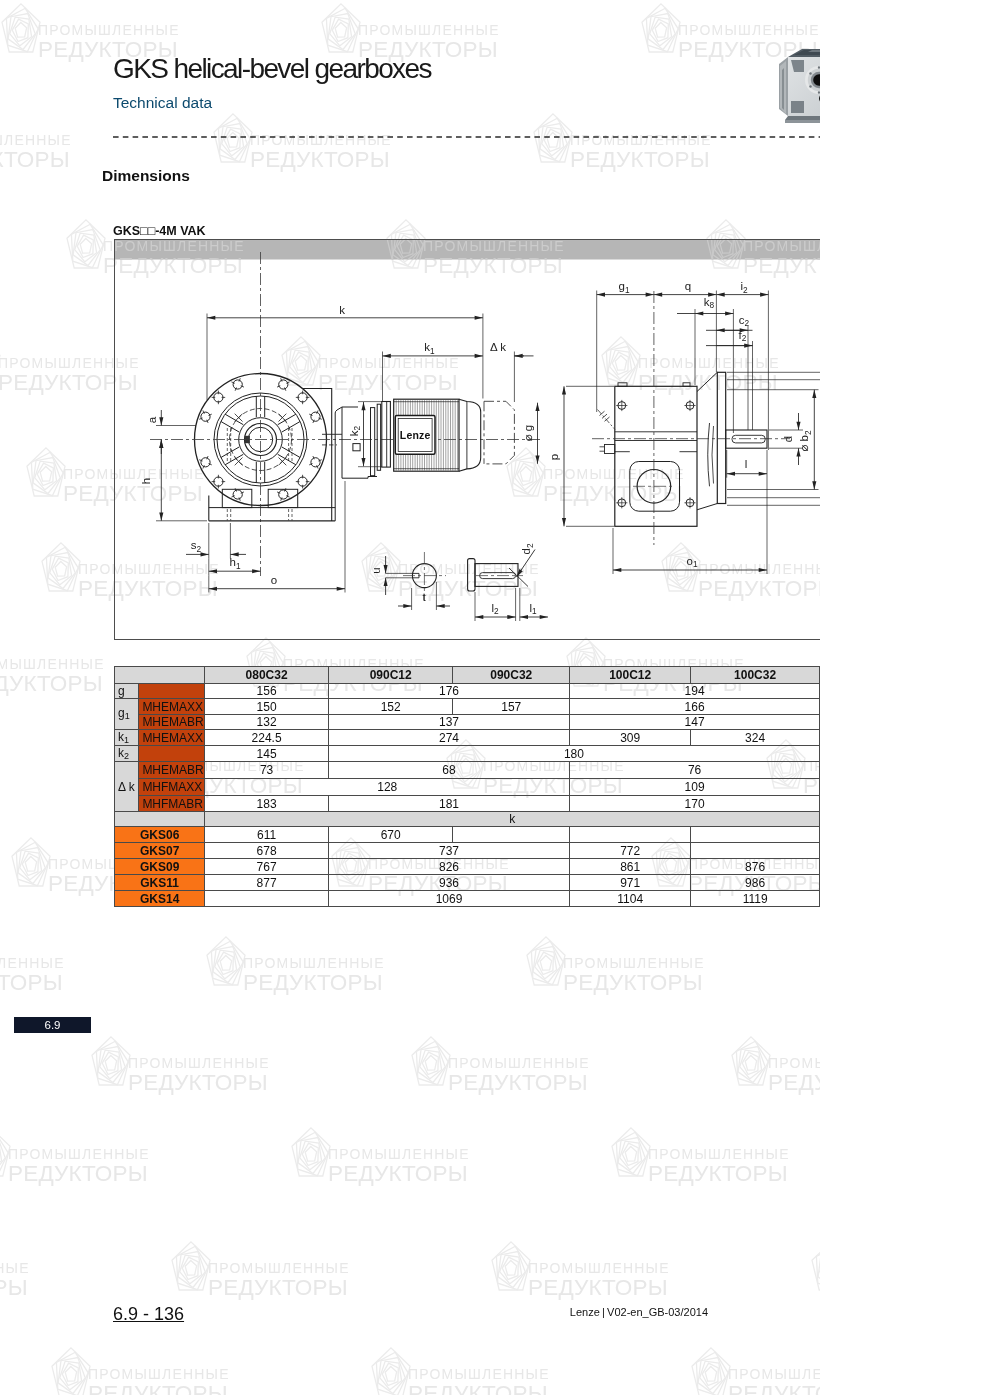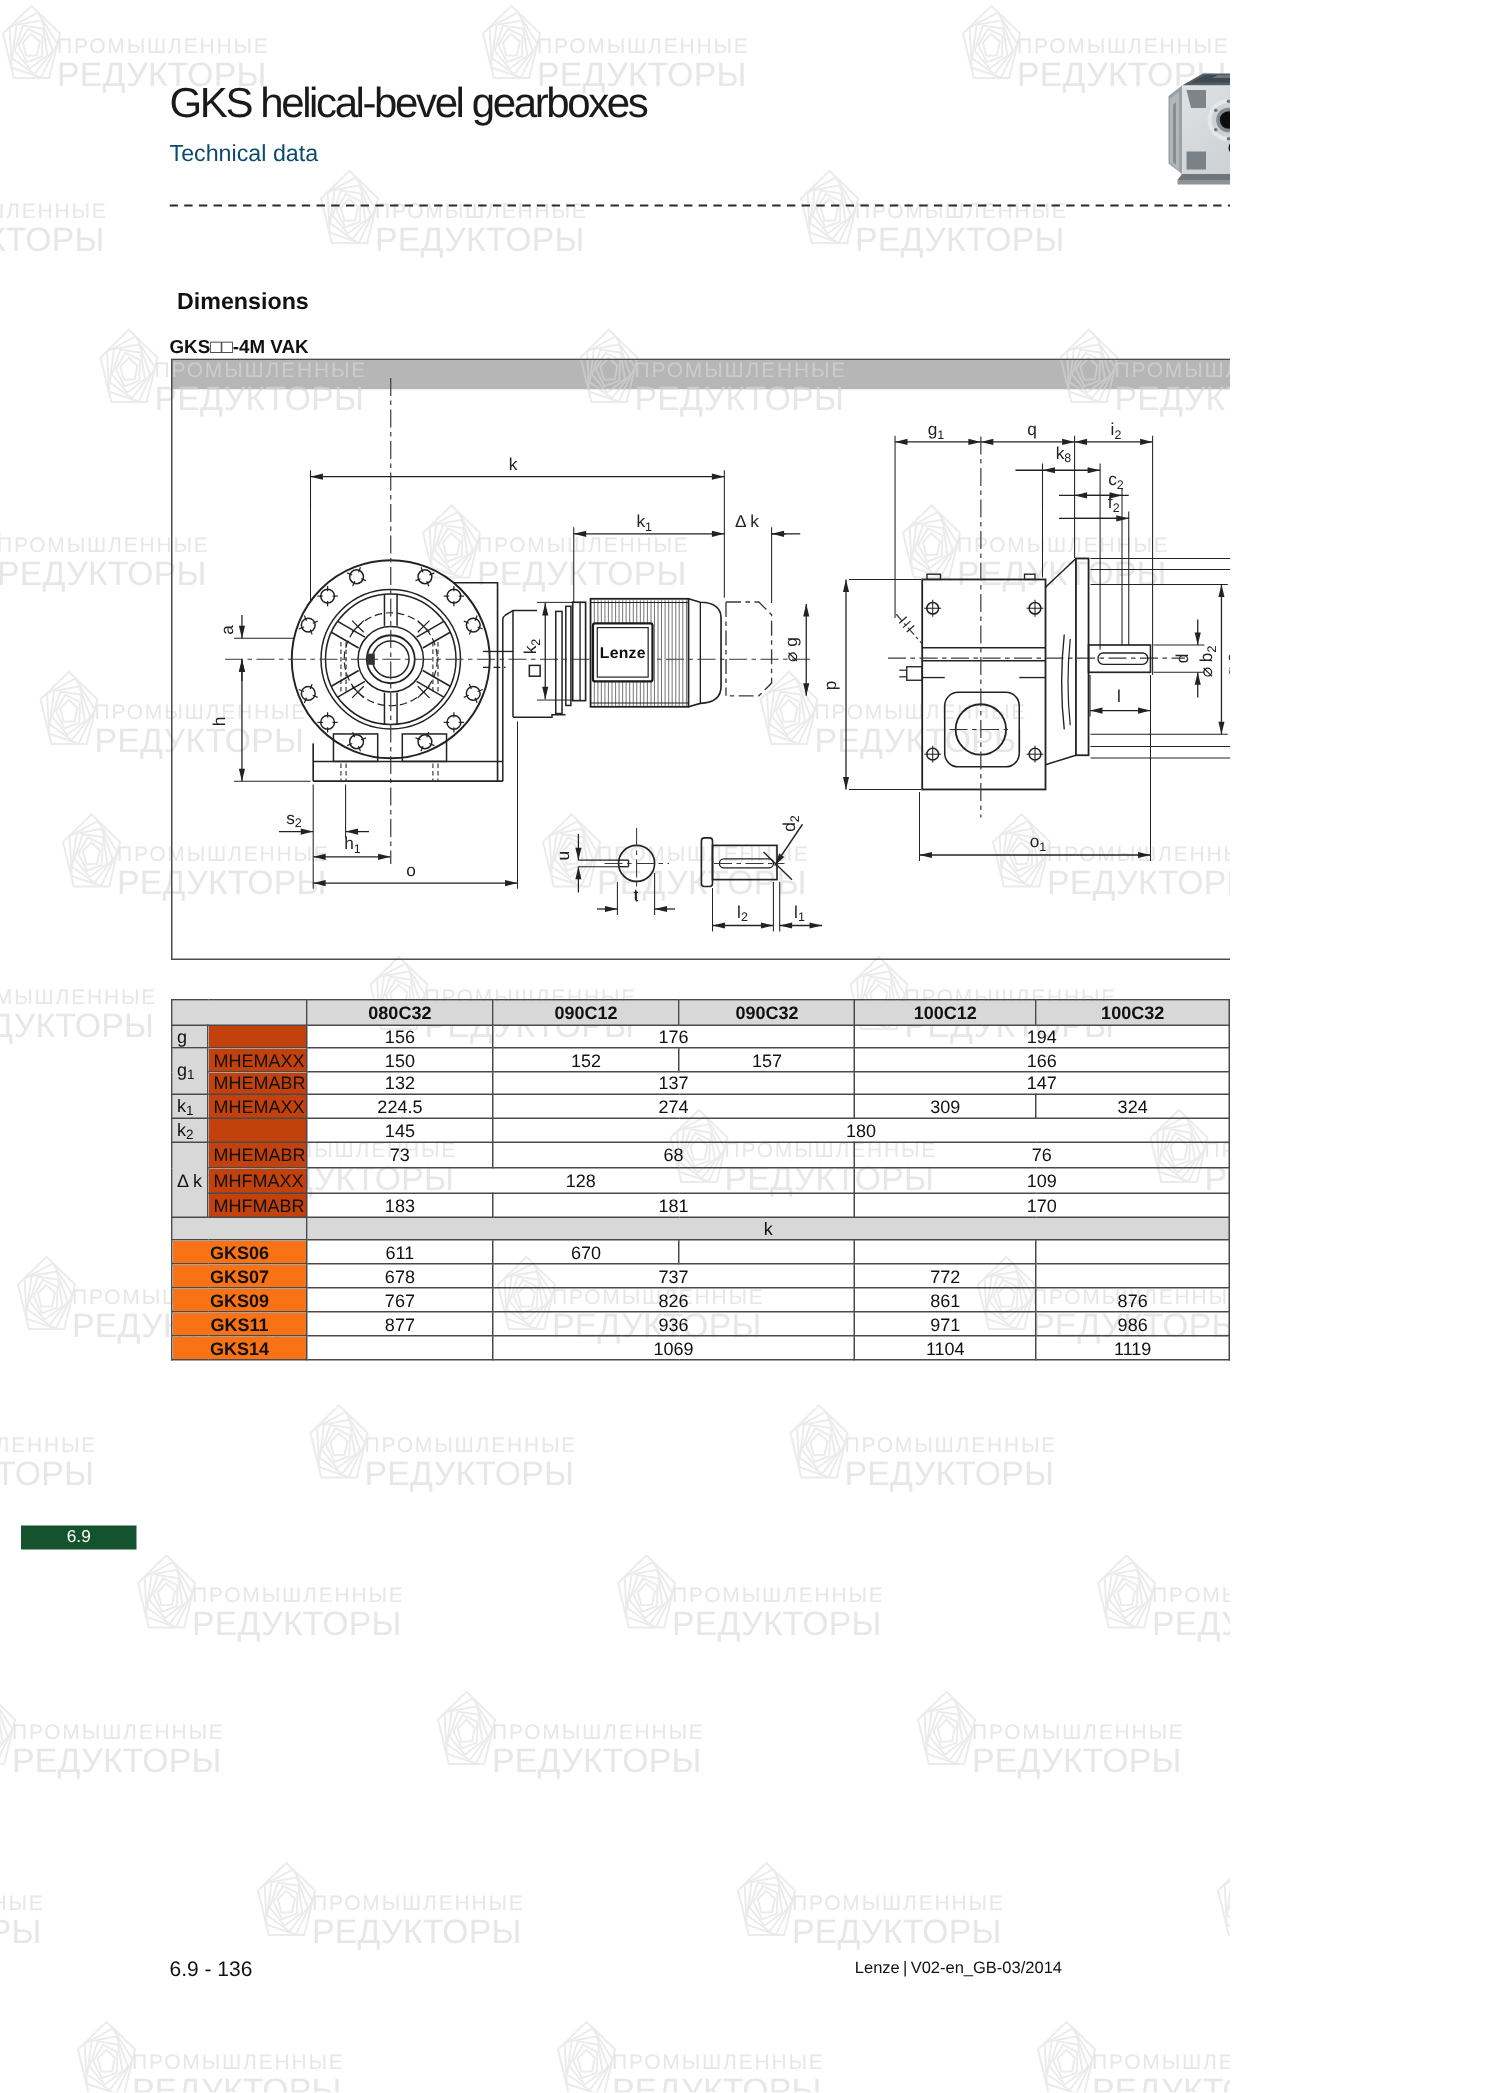--- a/index.html
+++ b/index.html
@@ -100,21 +100,21 @@
 </svg>
 
 <div class="abs" style="left:113px;top:53px;z-index:2;font-size:28px;color:#1a1a1a;letter-spacing:-1.6px;">GKS helical-bevel gearboxes</div>
 
 <div class="abs" style="left:113px;top:94px;z-index:2;font-size:15.5px;color:#0c4a6e;">Technical data</div>
 
 <svg class="abs" style="left:113px;top:135px;z-index:2" width="774" height="4" viewBox="0 0 774 4">
 <line x1="0" y1="2" x2="774" y2="2" stroke="#2a2a2a" stroke-width="1.3" stroke-dasharray="5.6 4.2"></line>
     </svg>
 
-<div class="abs" style="left:118px;top:167px;z-index:2;font-size:15.5px;font-weight:bold;color:#111;margin-top:26px;">Dimensions</div>
+<div class="abs" style="left:102px;top:167px;z-index:2;font-size:15.5px;font-weight:bold;color:#111;">Dimensions</div>
 
 <div class="abs" style="left:113px;top:201px;z-index:2;font-size:12.5px;font-weight:bold;color:#111;margin-top:23px;">GKS□□-4M VAK</div>
 
 <svg class="abs" style="left:778px;top:40px;z-index:3" width="122" height="85" viewBox="0 0 122 85">
   <defs>
     <linearGradient id="mcap" x1="0" y1="0" x2="1" y2="0">
       <stop offset="0" stop-color="#757d82"></stop>
           <stop offset="1" stop-color="#383f45"></stop>
     </linearGradient>
     <linearGradient id="mbody" x1="0" y1="0" x2="0" y2="1">
@@ -674,17 +674,17 @@
 <tr style="height:16px">
           <td class="gk" colspan="2">GKS14</td>
           <td></td>
           <td colspan="2">1069</td>
           <td>1104</td>
           <td>1119</td>
         </tr>
 </tbody>
     </table>
 
-<div class="abs" style="left:14px;top:1017px;z-index:3;width:77px;height:16px;background:#14532d;color:#fff;font-size:11.5px;text-align:center;line-height:16px;">6.9</div>
-
-<div class="abs" style="left:113px;top:1304px;z-index:3;font-size:14px;color:#111;">6.9 - 136</div>
+<div class="abs" style="left:14px;top:1017px;z-index:3;width:77px;height:16px;background:#0f172a;color:#fff;font-size:11.5px;text-align:center;line-height:16px;">6.9</div>
+
+<div class="abs" style="left:113px;top:1304px;z-index:3;font-size:18px;color:#111;text-decoration:underline;">6.9 - 136</div>
 
 <div class="abs" style="right:112px;top:1306px;z-index:3;font-size:11px;color:#111;">Lenze | V02-en_GB-03/2014</div>
 </div>
 </body></html>

